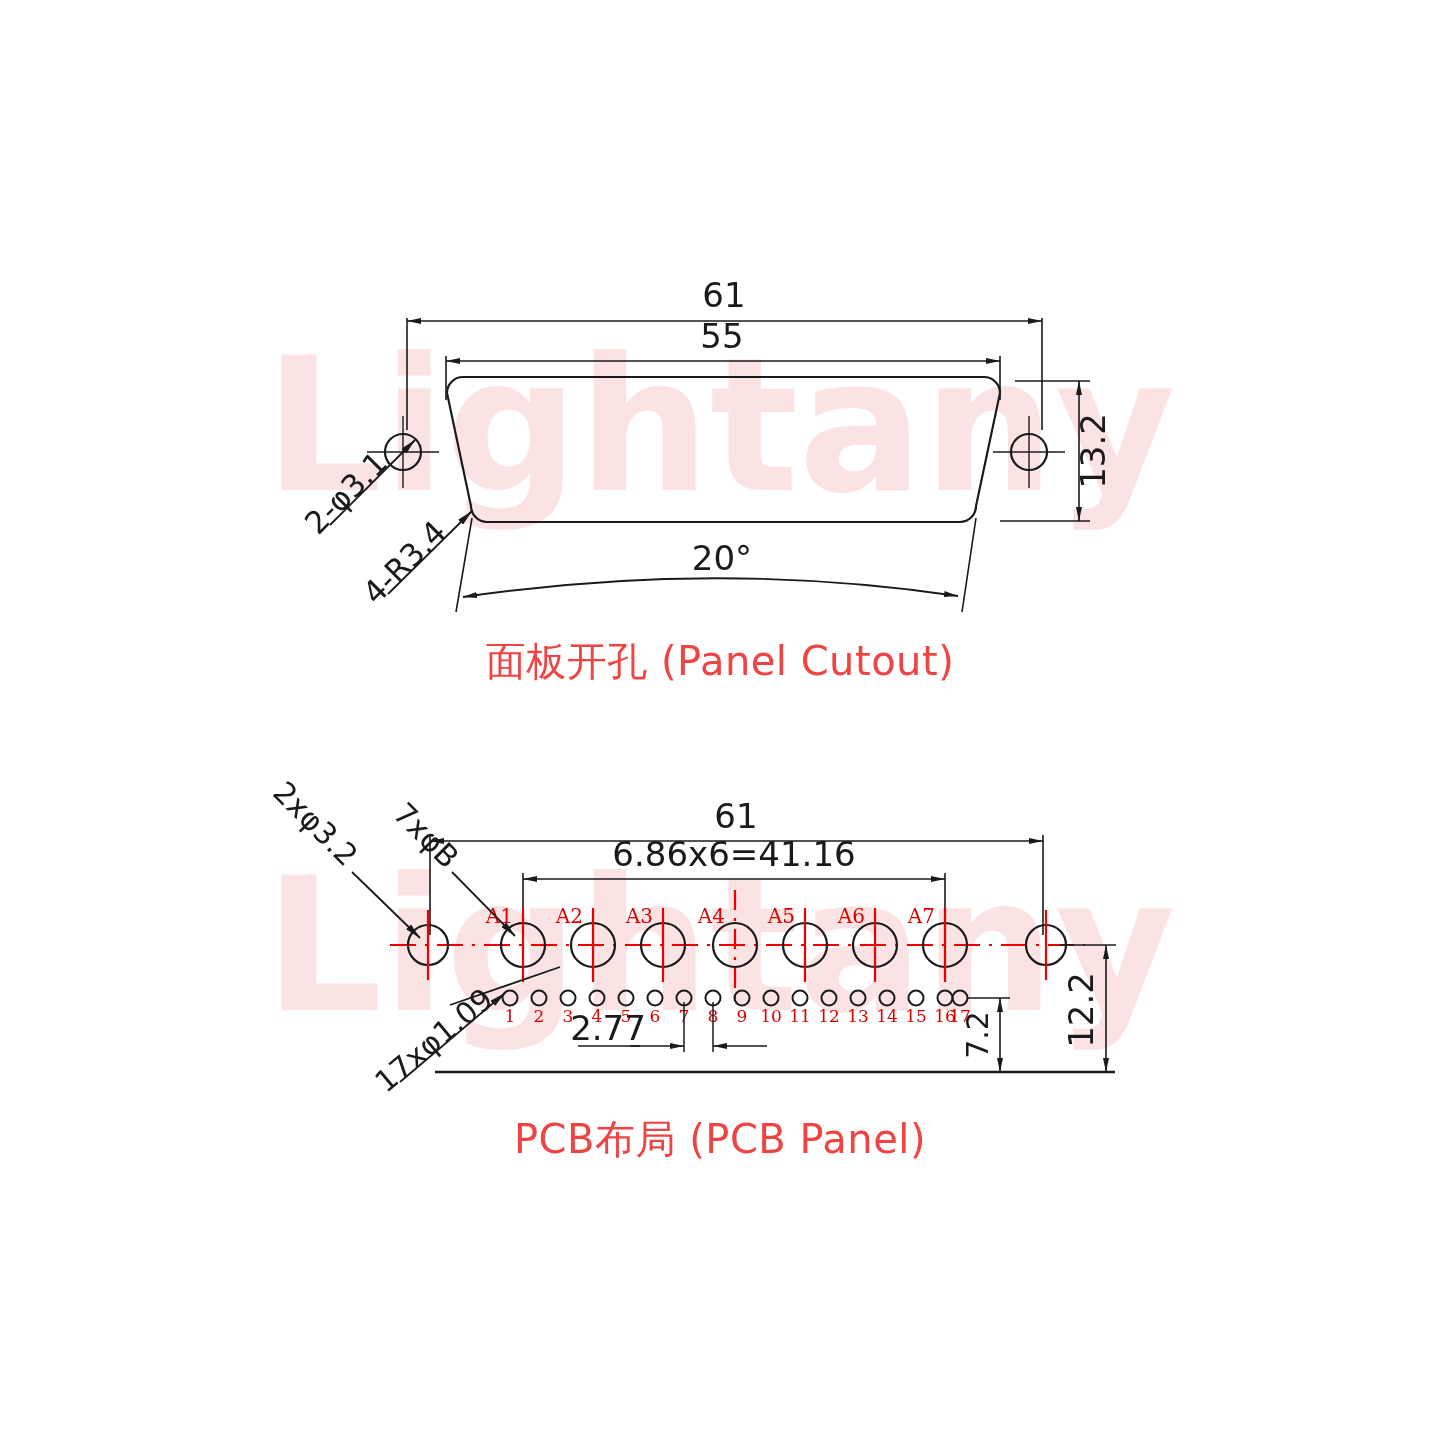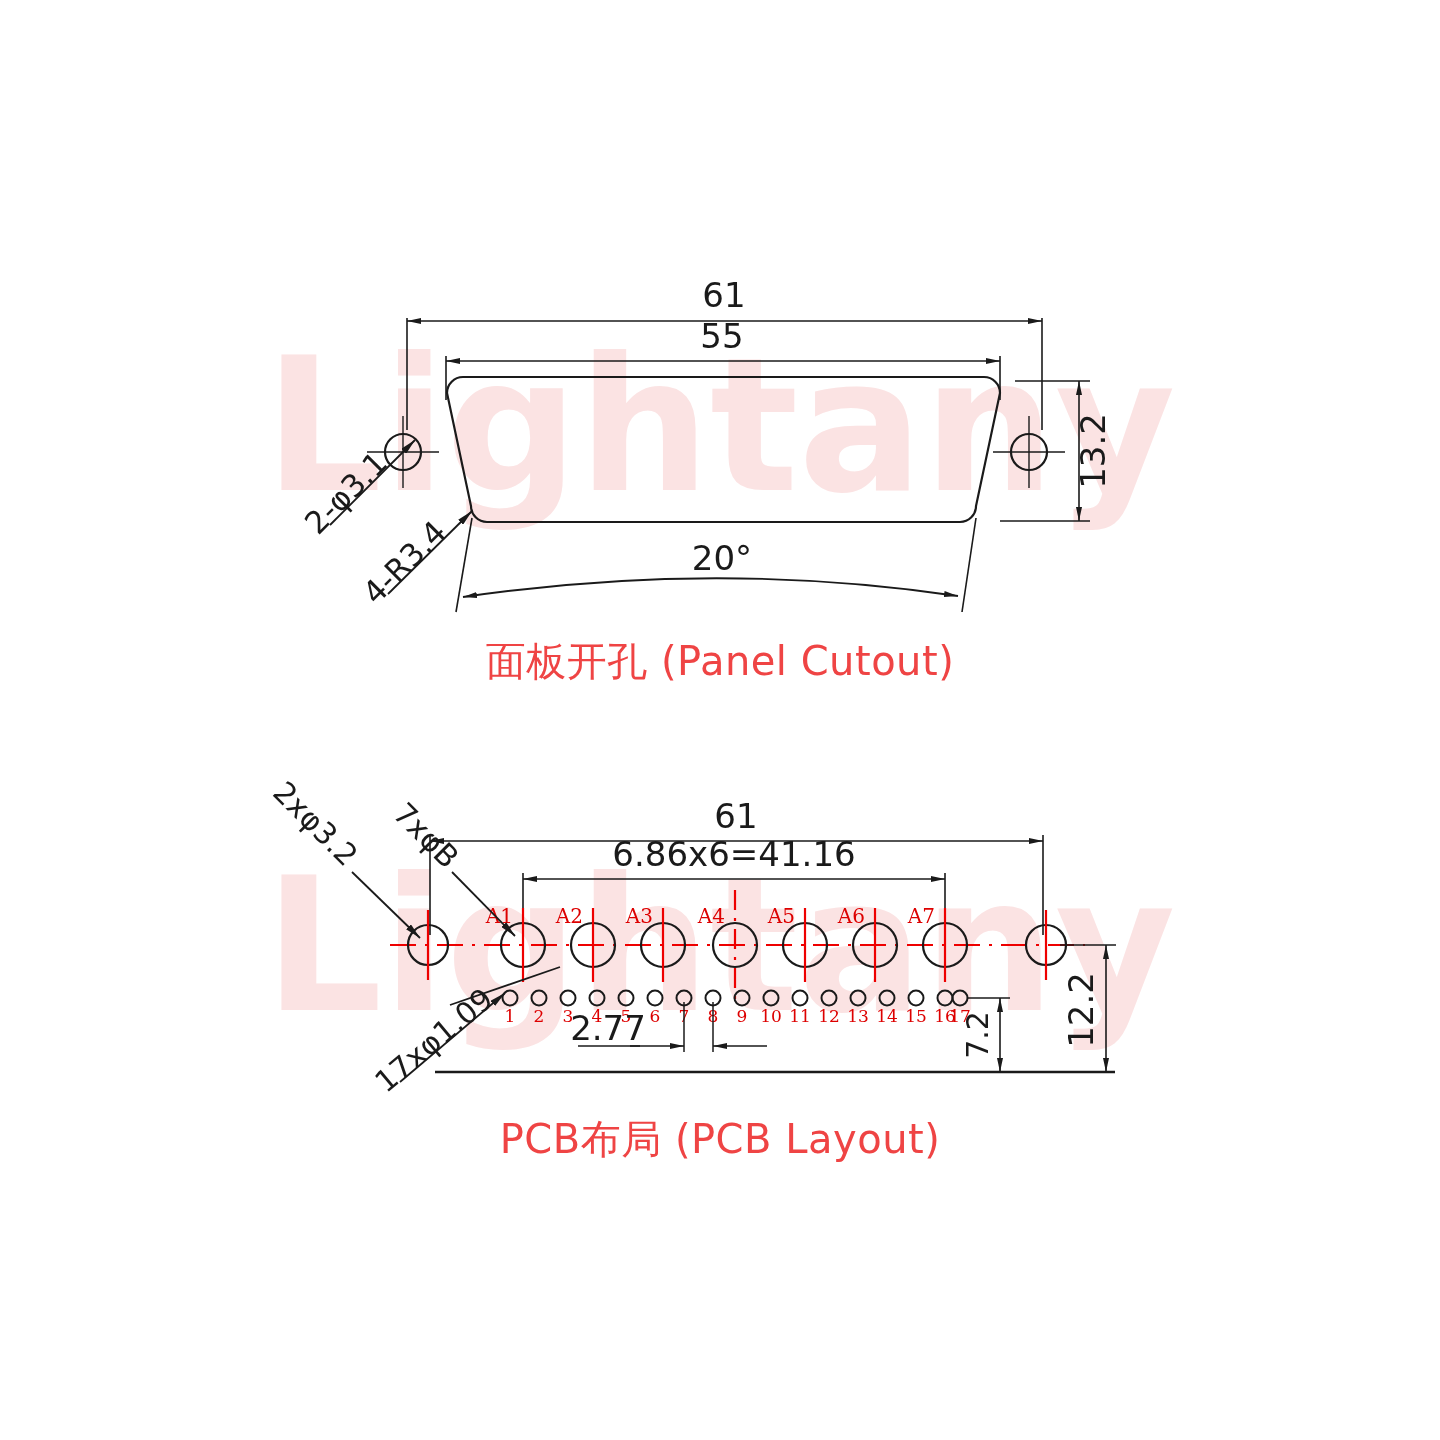--- a/index.html
+++ b/index.html
@@ -300,15 +300,15 @@
       <g>
         <line x1="1060" y1="945" x2="1116" y2="945" stroke="#1a1a1a" stroke-width="1.5"></line>
         <line x1="1106" y1="945" x2="1106" y2="1072" stroke="#1a1a1a" stroke-width="1.6" marker-start="url(#arrL)" marker-end="url(#arrR)"></line>
         <text x="1093" y="1010" font-size="34" fill="#1a1a1a" text-anchor="middle" font-family="'DejaVu Sans','Liberation Sans',sans-serif" transform="rotate(-90 1093 1010)">12.2</text>
       </g>
     </g>
   </svg>
 
   <div class="caption" id="caption-panel">面板开孔 (Panel Cutout)</div>
 
-  <div class="caption" id="caption-pcb">PCB布局 (PCB Layout)</div>
+  <div class="caption" id="caption-pcb">PCB布局 (PCB Panel)</div>
 
 </div>
 
 </body></html>

